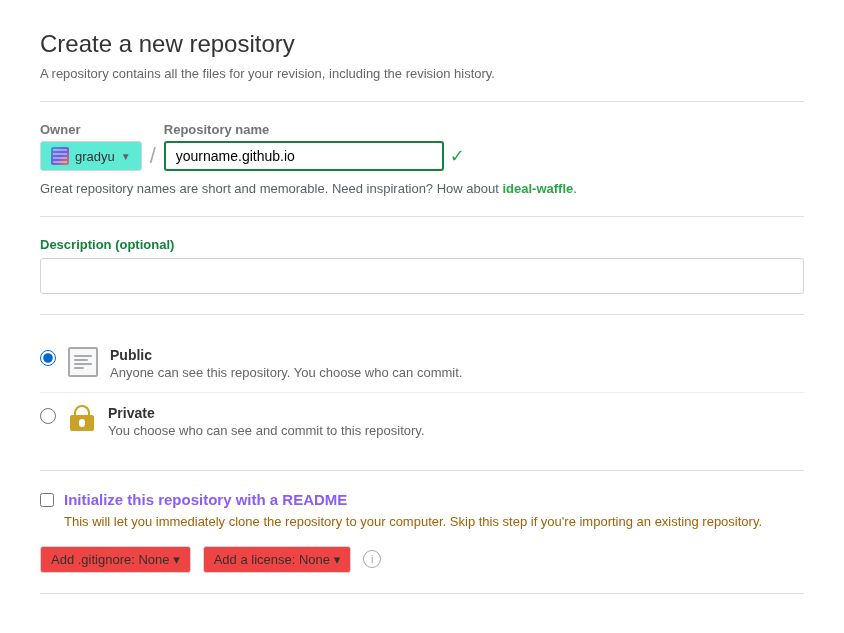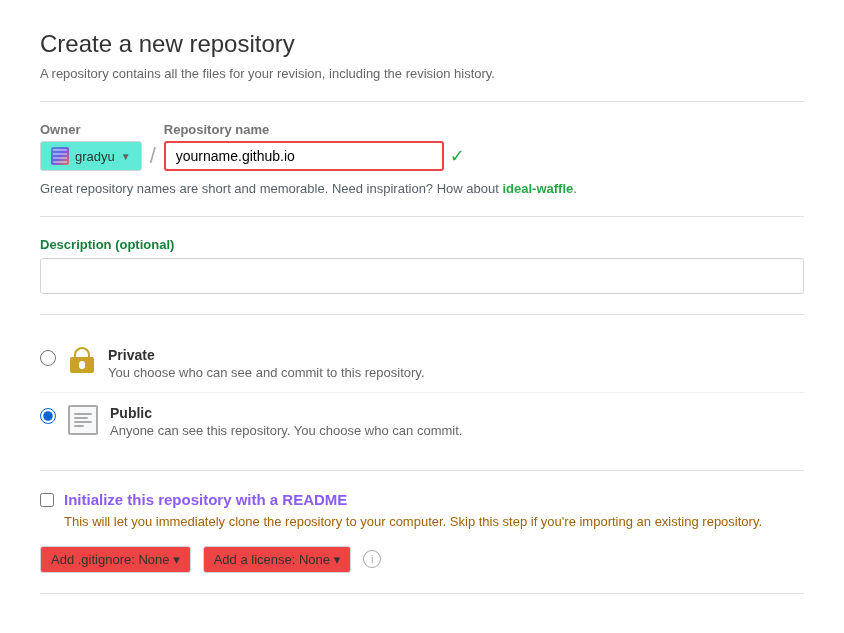--- a/index.html
+++ b/index.html
@@ -91,21 +91,21 @@
     }
     .repo-name-input {
       border: 1px solid #d1d5da;
       border-radius: 3px;
       padding: 5px 10px;
       font-size: 14px;
       width: 280px;
       outline: none;
     }
     .repo-name-input.highlighted {
-      border: 2px solid #ef4444;
+      border: 2px solid #15803d;
     }
     .check-icon {
       color: #28a745;
       font-size: 18px;
       margin-left: 6px;
     }
     .suggestion-text {
       font-size: 13px;
       color: #586069;
       margin-top: 6px;
@@ -334,44 +334,44 @@
     </div>
     <input class="desc-input" type="text" value="" style="">
   </div>
 
   <hr class="divider">
 
   
   <div class="radio-section">
 
     <div class="radio-option">
+      <input type="radio" name="visibility" checked="" style="">
+      <div class="book-icon">
+        <div class="book-line" style="width:18px;"></div>
+        <div class="book-line" style="width:14px;"></div>
+        <div class="book-line" style="width:18px;"></div>
+        <div class="book-line" style="width:10px;"></div>
+      </div>
+      <div class="radio-content">
+        <span class="radio-title">Public</span>
+        <span class="radio-desc">Anyone can see this repository. You choose who can commit.</span>
+      </div>
+    </div>
+
+    <div class="radio-option">
       <input type="radio" name="visibility" style="">
       <div class="lock-icon">
         <div class="lock-shackle"></div>
         <div class="lock-body">
           <div class="lock-hole"></div>
         </div>
       </div>
       <div class="radio-content">
         <span class="radio-title">Private</span>
         <span class="radio-desc">You choose who can see and commit to this repository.</span>
-      </div>
-    </div>
-
-    <div class="radio-option">
-      <input type="radio" name="visibility" checked="" style="">
-      <div class="book-icon">
-        <div class="book-line" style="width:18px;"></div>
-        <div class="book-line" style="width:14px;"></div>
-        <div class="book-line" style="width:18px;"></div>
-        <div class="book-line" style="width:10px;"></div>
-      </div>
-      <div class="radio-content">
-        <span class="radio-title">Public</span>
-        <span class="radio-desc">Anyone can see this repository. You choose who can commit.</span>
       </div>
     </div>
   </div>
 
   <hr class="divider">
 
   
   <div class="readme-section">
     <div class="readme-option">
       <input type="checkbox" style="">

